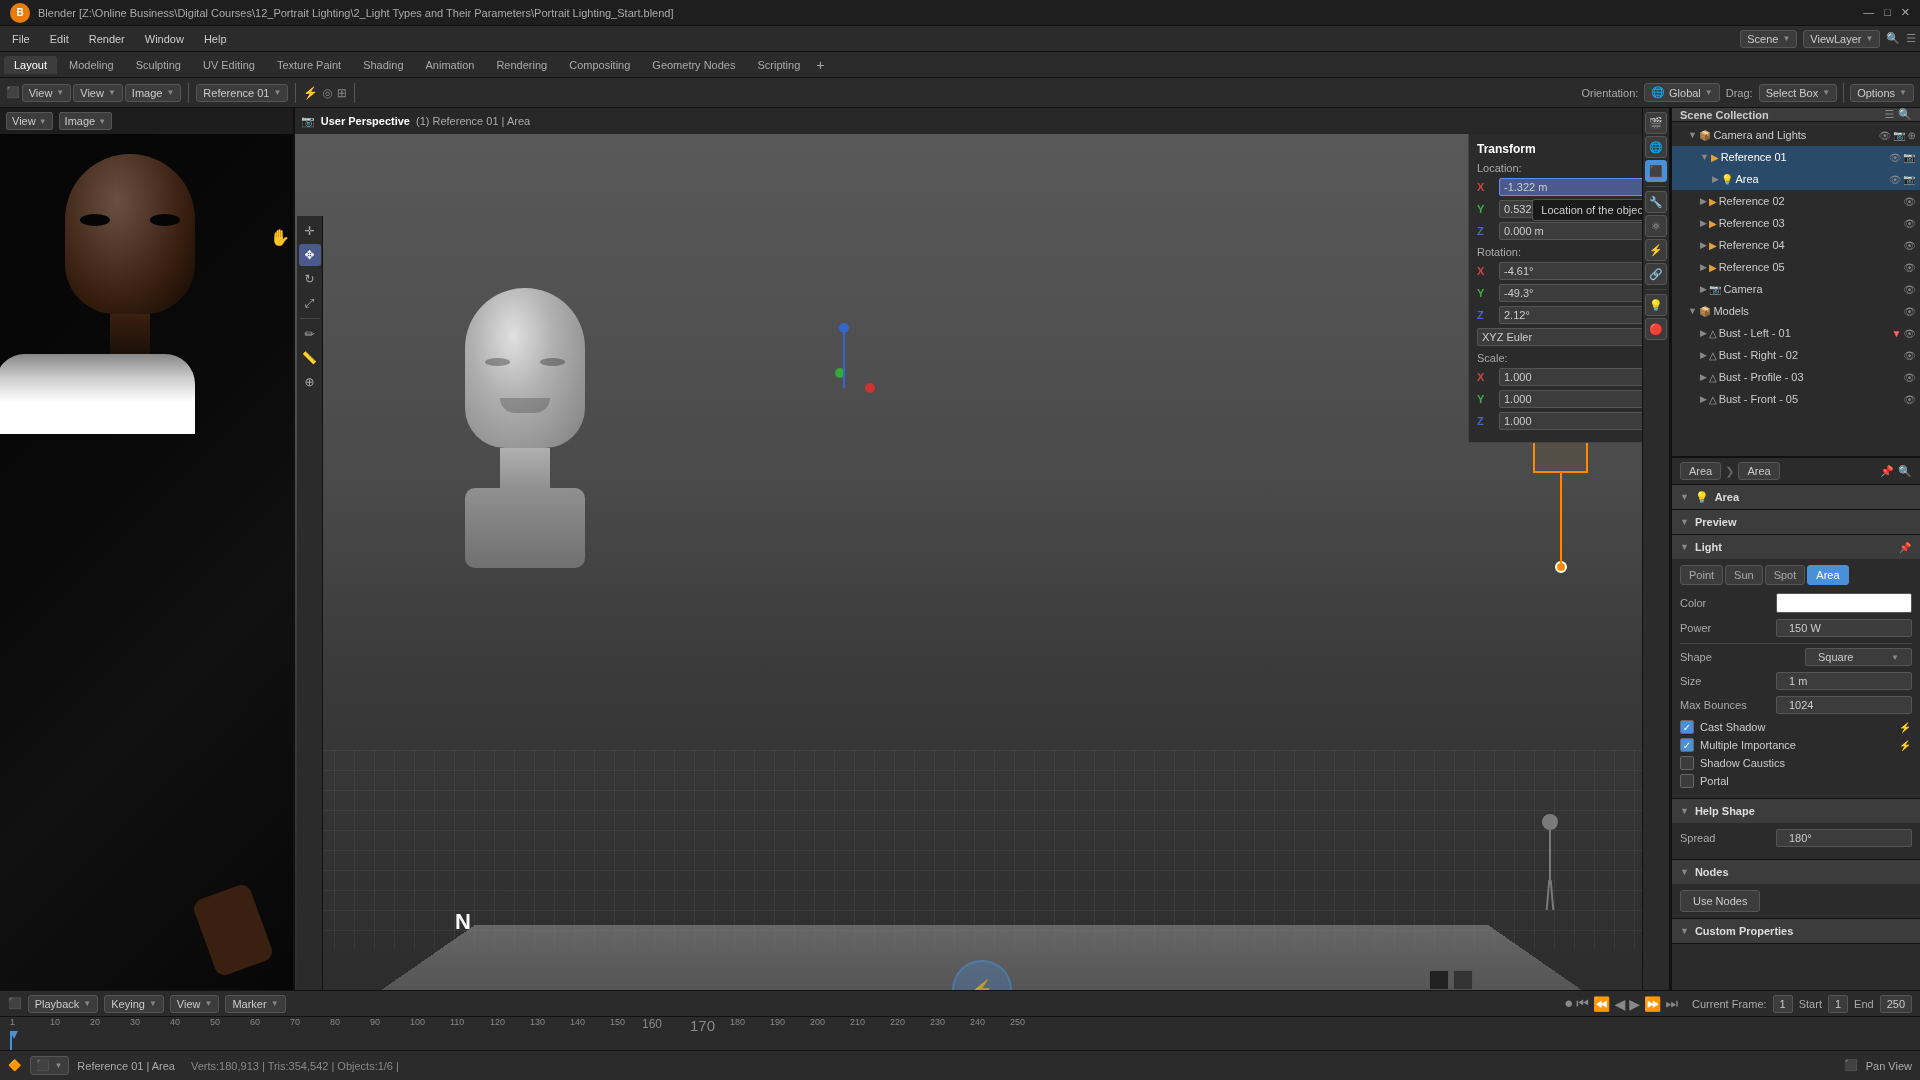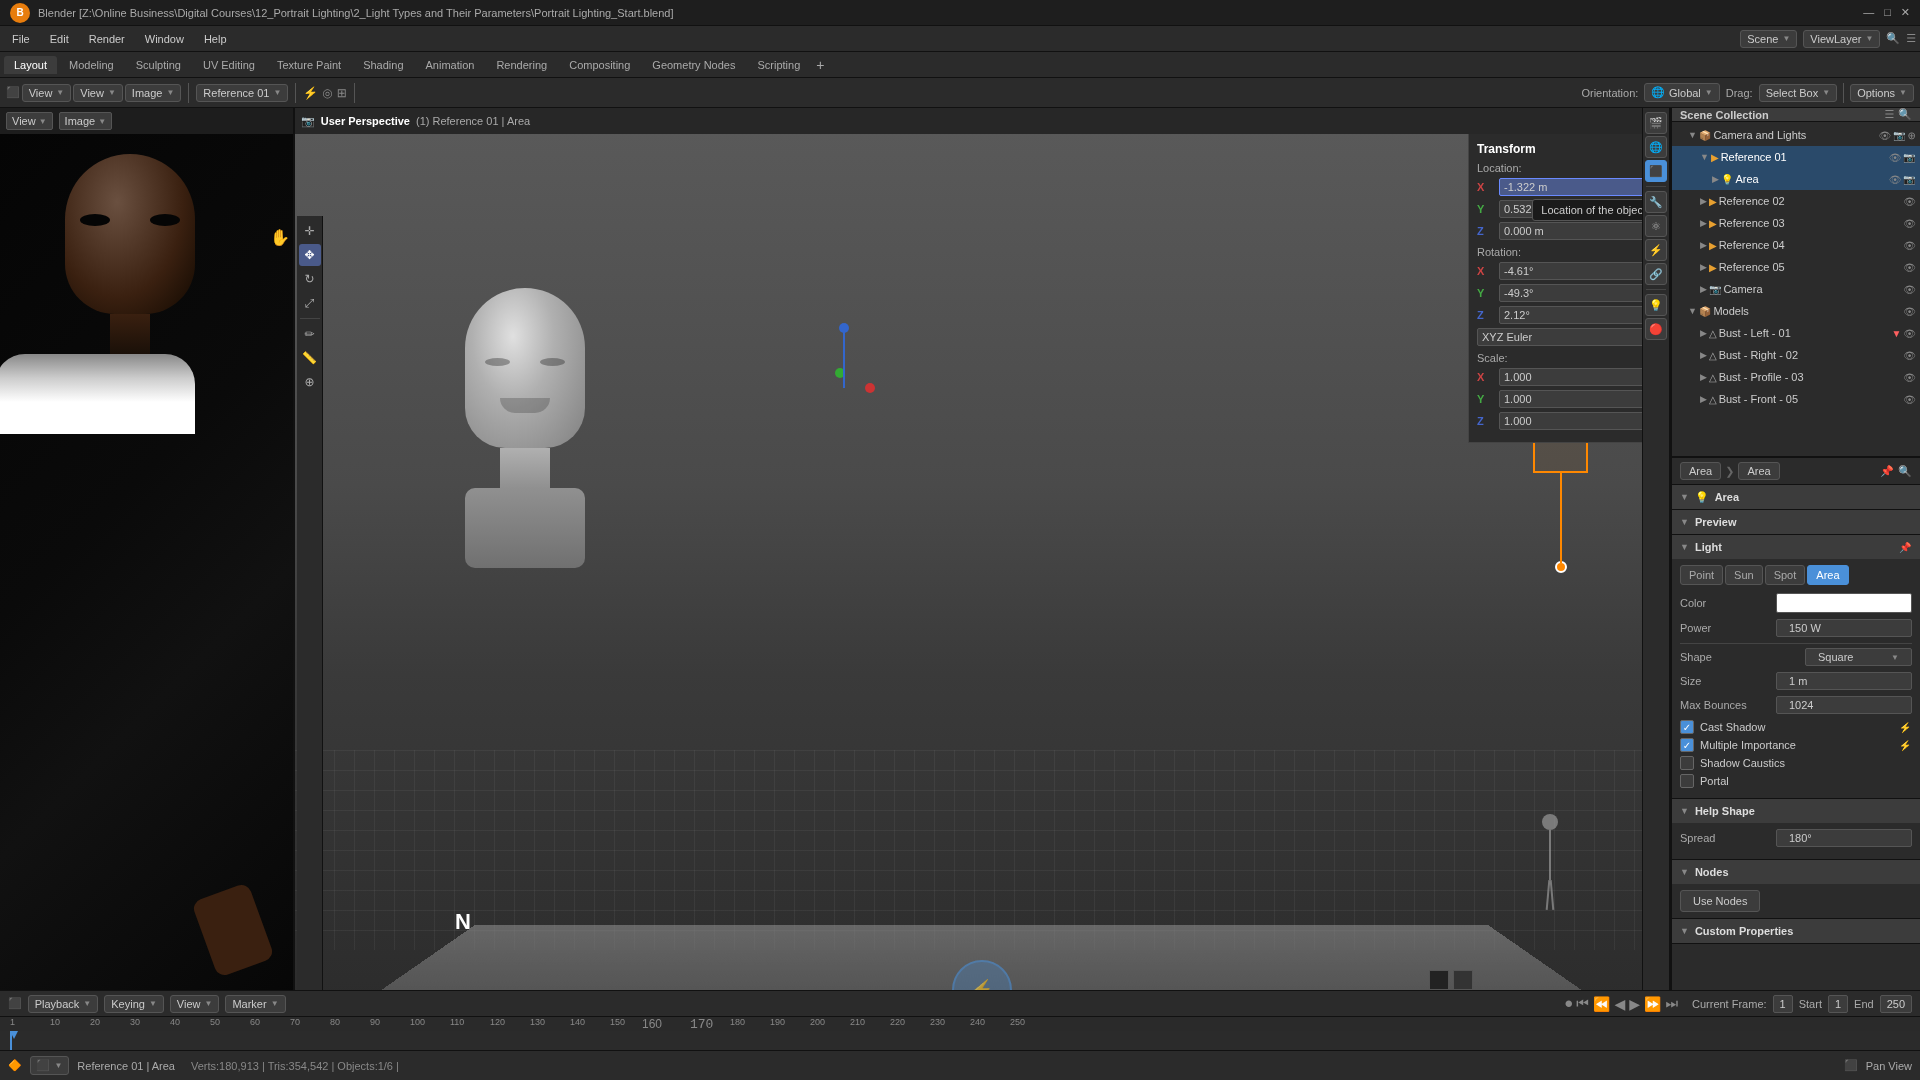--- a/index.html
+++ b/index.html
@@ -1277,21 +1277,21 @@
       <span style="position:absolute;left:290px;color:#888;font-size:9px;">70</span>
       <span style="position:absolute;left:330px;color:#888;font-size:9px;">80</span>
       <span style="position:absolute;left:370px;color:#888;font-size:9px;">90</span>
       <span style="position:absolute;left:410px;color:#888;font-size:9px;">100</span>
       <span style="position:absolute;left:450px;color:#888;font-size:9px;">110</span>
       <span style="position:absolute;left:490px;color:#888;font-size:9px;">120</span>
       <span style="position:absolute;left:530px;color:#888;font-size:9px;">130</span>
       <span style="position:absolute;left:570px;color:#888;font-size:9px;">140</span>
       <span style="position:absolute;left:610px;color:#888;font-size:9px;">150</span>
       <span style="position:absolute;left:642px;color:#888;font-size:12px;">160</span>
-      <span style="position:absolute;left:690px;color:#888;font-size:13px;font-family:Liberation Mono, monospace;">170</span>
+      <span style="position:absolute;left:690px;color:#888;font-size:15px;">170</span>
       <span style="position:absolute;left:730px;color:#888;font-size:9px;">180</span>
       <span style="position:absolute;left:770px;color:#888;font-size:9px;">190</span>
       <span style="position:absolute;left:810px;color:#888;font-size:9px;">200</span>
       <span style="position:absolute;left:850px;color:#888;font-size:9px;">210</span>
       <span style="position:absolute;left:890px;color:#888;font-size:9px;">220</span>
       <span style="position:absolute;left:930px;color:#888;font-size:9px;">230</span>
       <span style="position:absolute;left:970px;color:#888;font-size:9px;">240</span>
       <span style="position:absolute;left:1010px;color:#888;font-size:9px;">250</span>
     </div>
 

